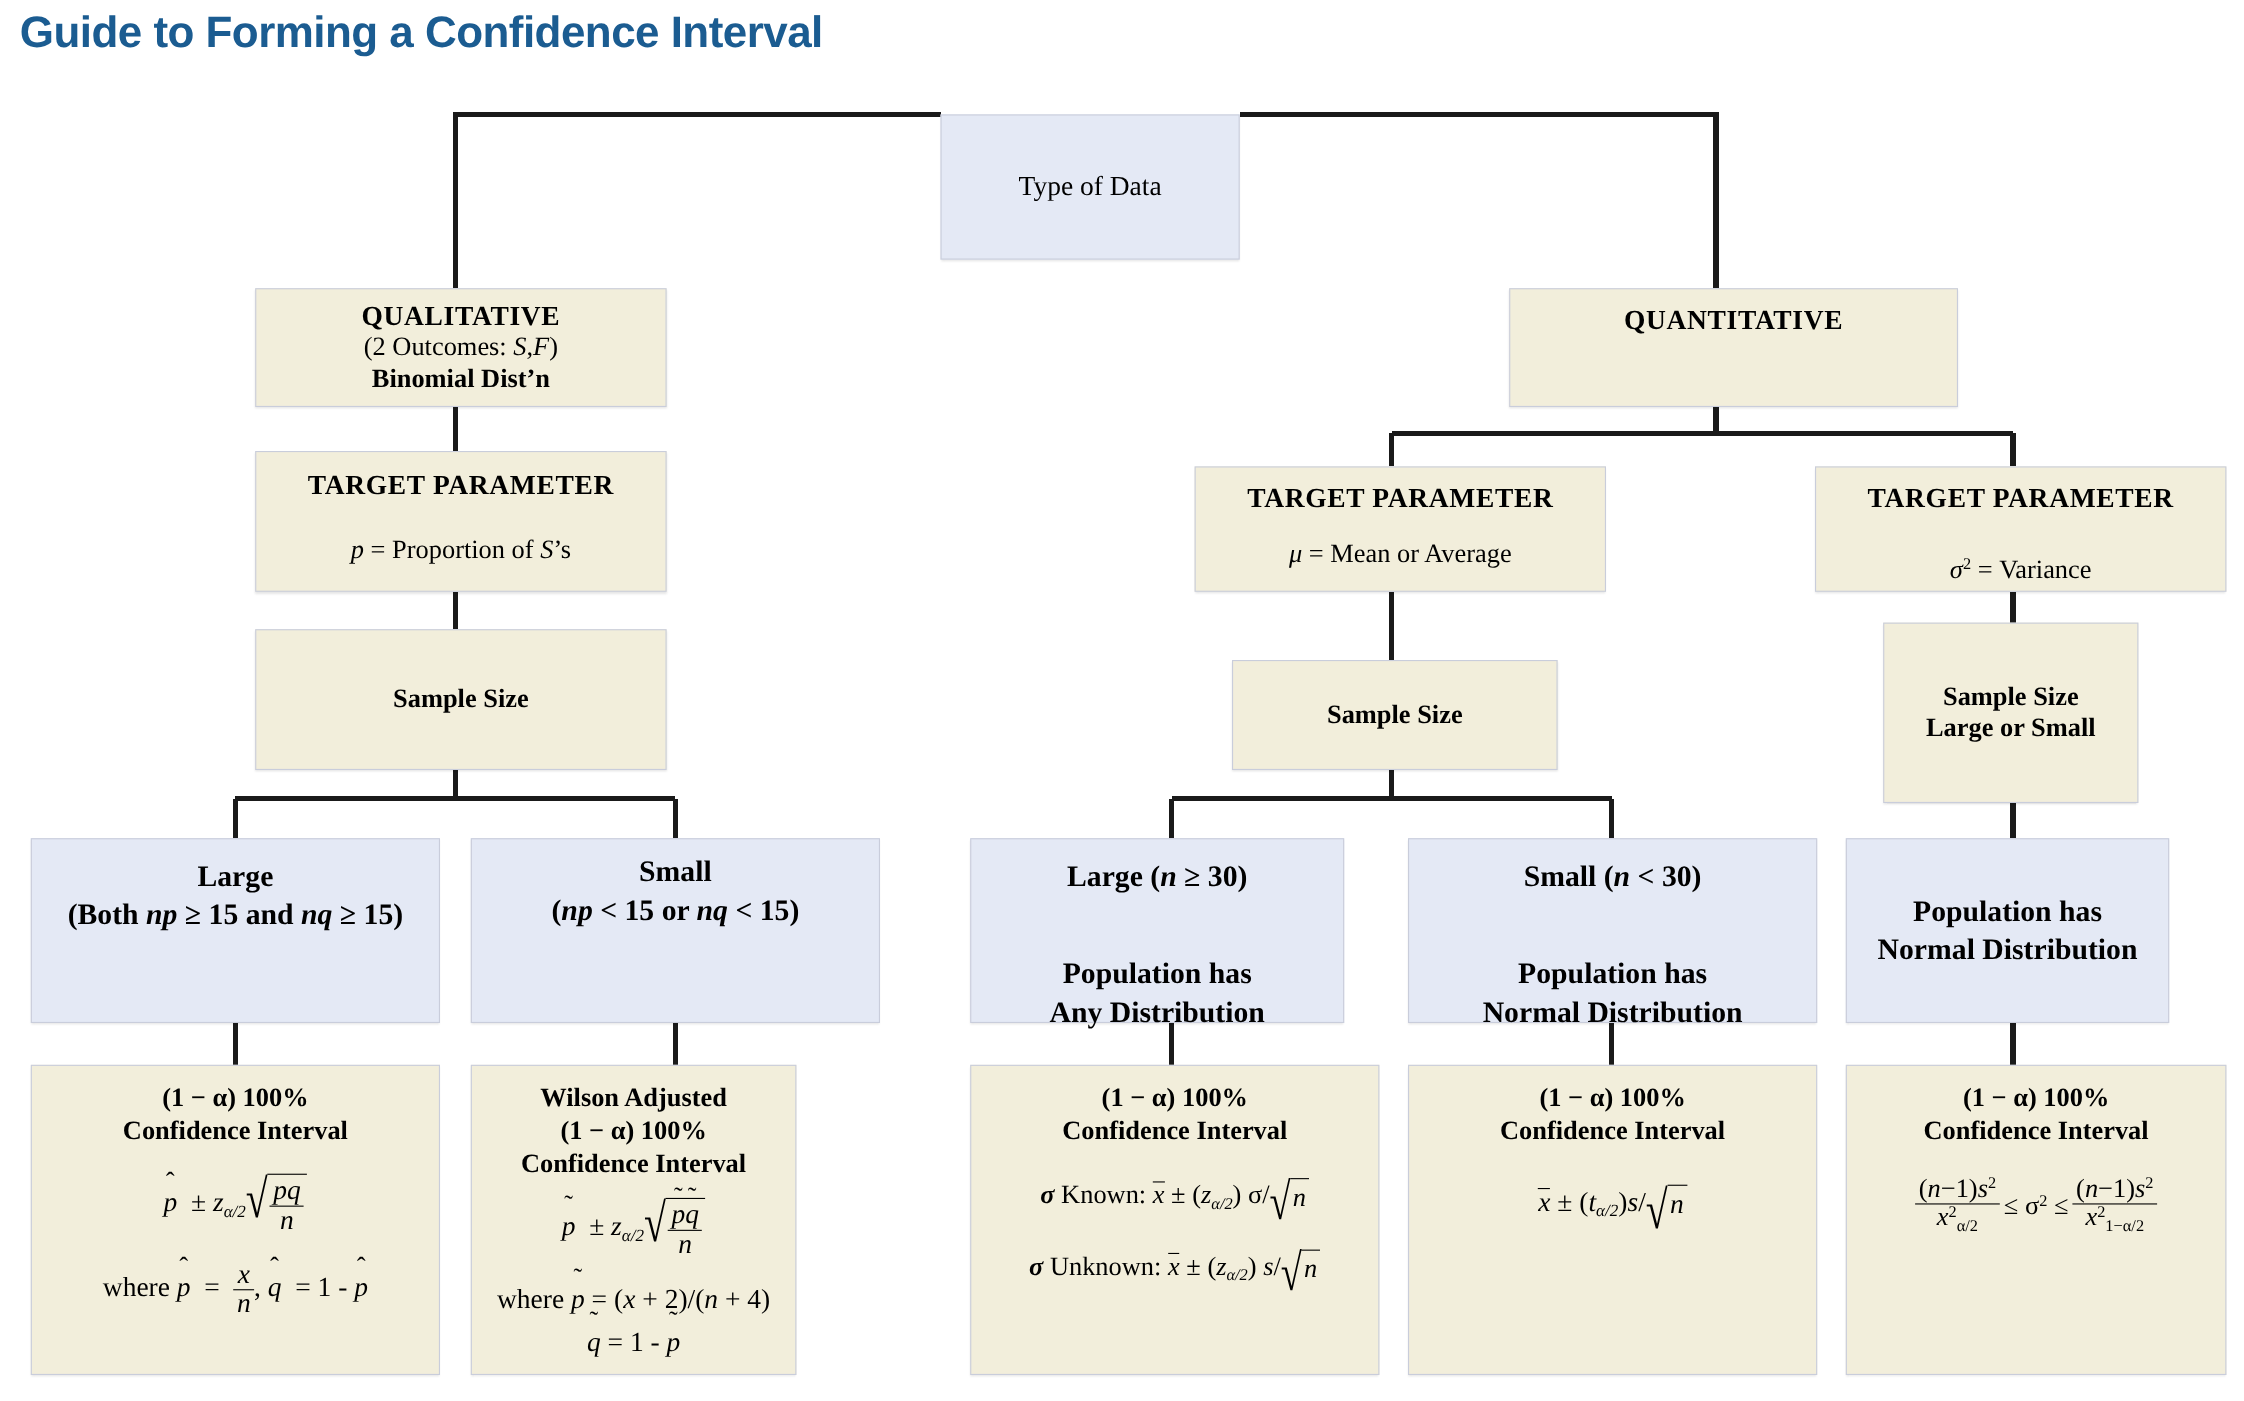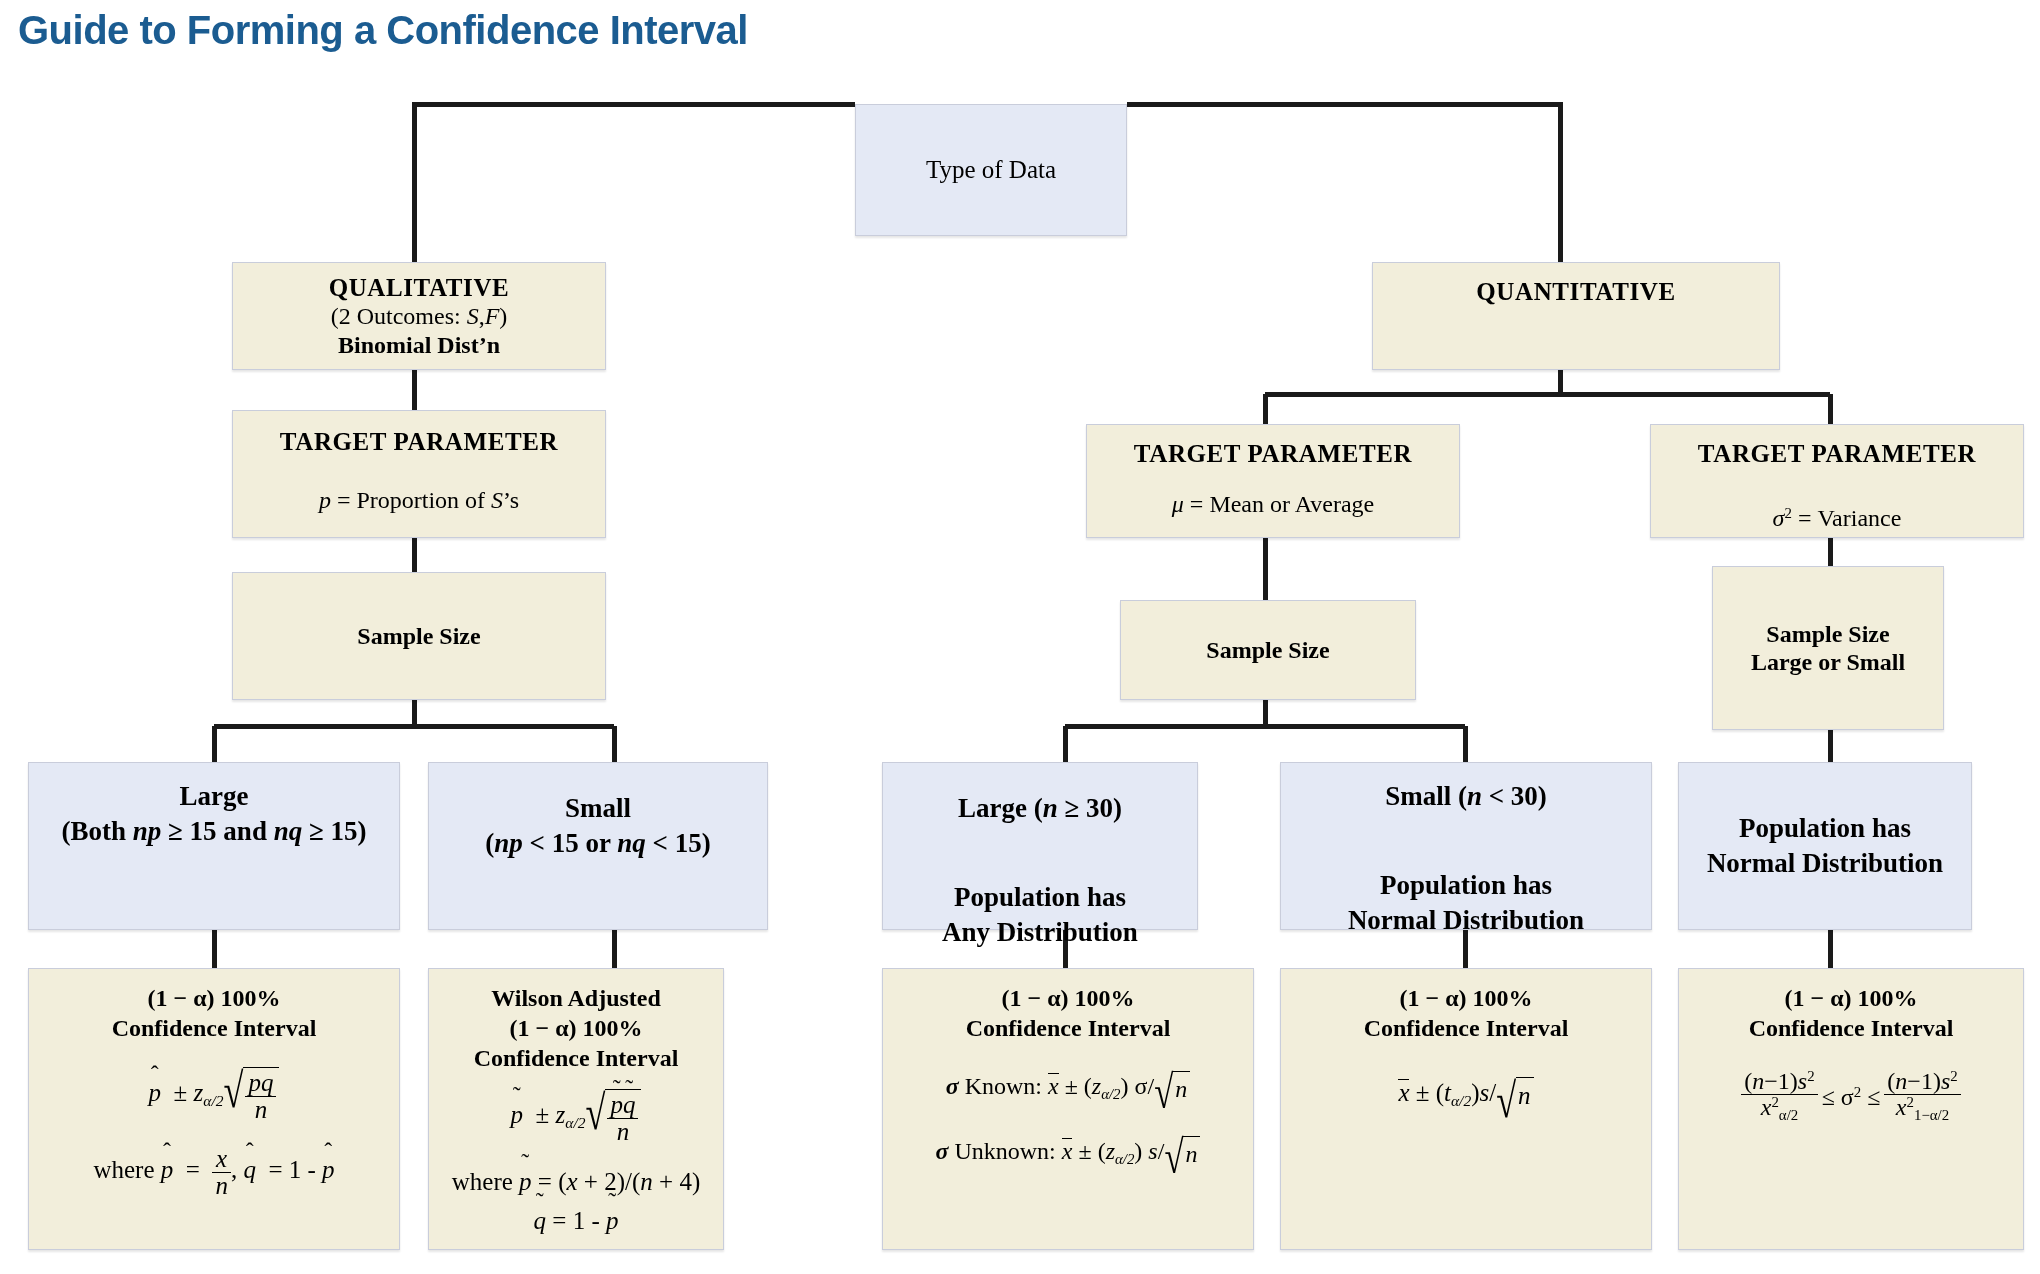--- a/index.html
+++ b/index.html
@@ -120,21 +120,21 @@
 
   <div class="box cream" style="left:232px;top:572px;width:374px;height:128px;justify-content:center;">
     <div class="inner t-hd-sm">Sample Size</div>
   </div>
 
   <div class="box blue" style="left:28px;top:762px;width:372px;height:168px;justify-content:flex-start;padding-top:16px;">
     <div class="inner t-body">Large</div>
     <div class="inner t-body"><span>(Both </span><i class="v">np</i><span> ≥ 15 and </span><i class="v">nq</i><span> ≥ 15)</span></div>
   </div>
 
-  <div class="box blue" style="left:428px;top:762px;width:340px;height:168px;justify-content:flex-start;padding-top:28px;">
+  <div class="box blue" style="left:428px;top:762px;width:372px;height:168px;justify-content:flex-start;padding-top:12px;">
     <div class="inner t-body">Small</div>
     <div class="inner t-body"><span>(</span><i class="v">np</i><span> &lt; 15 or </span><i class="v">nq</i><span> &lt; 15)</span></div>
   </div>
 
   <div class="box cream" style="left:28px;top:968px;width:372px;height:282px;justify-content:flex-start;padding-top:14px;">
     <div class="inner t-fml-b">(1 − α) 100%</div>
     <div class="inner t-fml-b">Confidence Interval</div>
     <div class="inner t-fml" style="margin-top:24px;">
       <span class="hat-w"><i class="v">p</i><span class="ht">̂</span></span>
       <span>&nbsp;±&nbsp;</span><i class="v">z</i><sub class="s">α/2</sub><span class="sqrt">
@@ -191,21 +191,21 @@
 
   <div class="box cream" style="left:1120px;top:600px;width:296px;height:100px;justify-content:center;">
     <div class="inner t-hd-sm">Sample Size</div>
   </div>
 
   <div class="box cream" style="left:1712px;top:566px;width:232px;height:164px;justify-content:center;">
     <div class="inner t-hd-sm">Sample Size</div>
     <div class="inner t-hd-sm">Large or Small</div>
   </div>
 
-  <div class="box blue" style="left:882px;top:762px;width:316px;height:168px;justify-content:flex-start;padding-top:28px;">
+  <div class="box blue" style="left:882px;top:762px;width:340px;height:168px;justify-content:flex-start;padding-top:16px;">
     <div class="inner t-body"><span>Large (</span><i class="v">n</i><span> ≥ 30)</span></div>
     <div class="inner t-body" style="margin-top:54px;">Population has</div>
     <div class="inner t-body">Any Distribution</div>
   </div>
 
   <div class="box blue" style="left:1280px;top:762px;width:372px;height:168px;justify-content:flex-start;padding-top:16px;">
     <div class="inner t-body"><span>Small (</span><i class="v">n</i><span> &lt; 30)</span></div>
     <div class="inner t-body" style="margin-top:54px;">Population has</div>
     <div class="inner t-body">Normal Distribution</div>
   </div>

